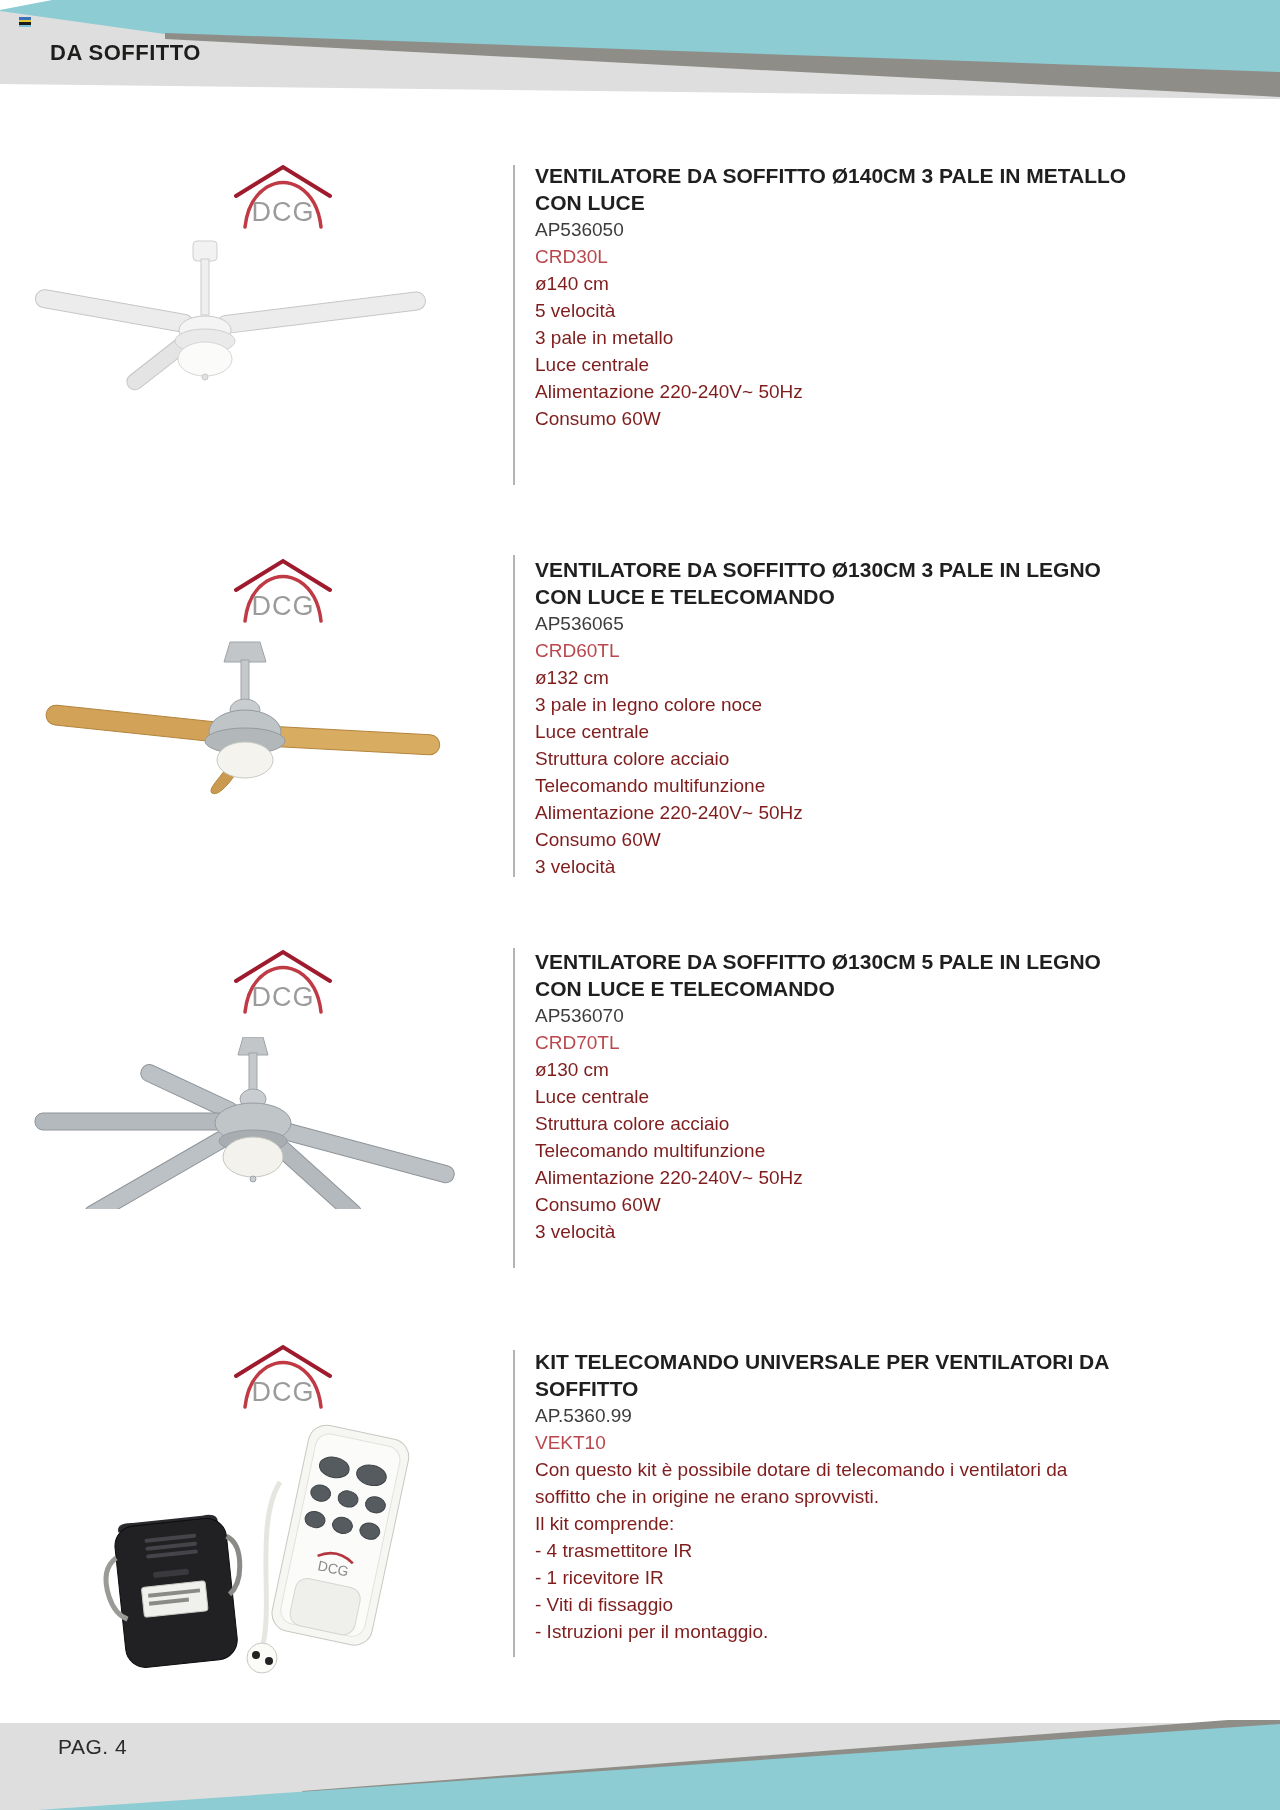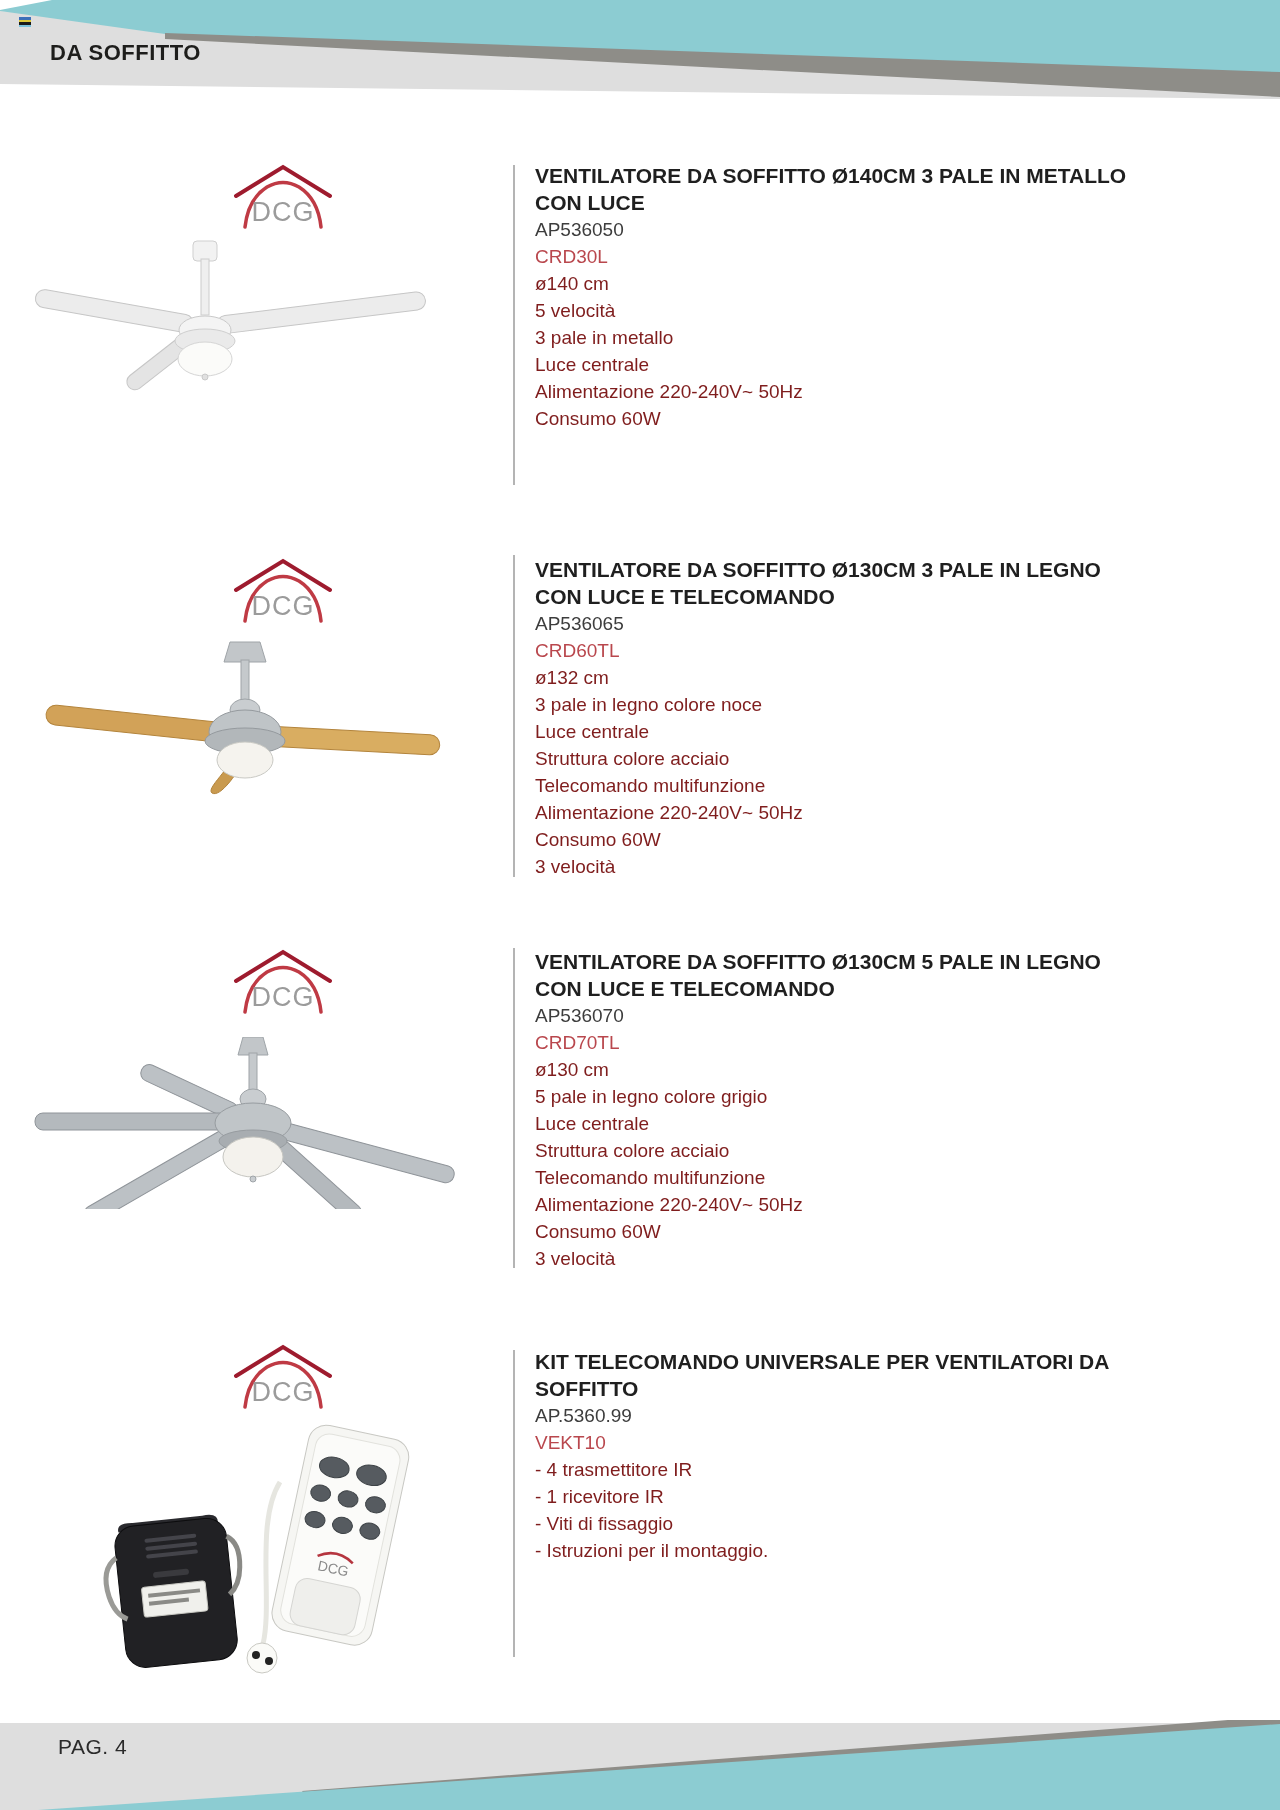--- a/index.html
+++ b/index.html
@@ -179,21 +179,20 @@
   <div class="vrule"></div>
   <div class="ptext">
     <div>
         <div class="pline title-line">VENTILATORE DA SOFFITTO Ø130CM 5 PALE IN LEGNO</div>
         <div class="pline title-line">CON LUCE E TELECOMANDO</div>
       </div>
     <div class="sku">AP536070</div>
     <div class="model">CRD70TL</div>
     <div>
         <div class="pline">ø130 cm</div>
-        <div class="pline">5 pale in legno colore grigio</div>
         <div class="pline">Luce centrale</div>
         <div class="pline">Struttura colore acciaio</div>
         <div class="pline">Telecomando multifunzione</div>
         <div class="pline">Alimentazione 220-240V~ 50Hz</div>
         <div class="pline">Consumo 60W</div>
         <div class="pline">3 velocità</div>
       </div>
   </div>
 </section>
 
@@ -240,20 +239,25 @@
   </svg>
   <div class="vrule"></div>
   <div class="ptext">
     <div>
         <div class="pline title-line">KIT TELECOMANDO UNIVERSALE PER VENTILATORI DA</div>
         <div class="pline title-line">SOFFITTO</div>
       </div>
     <div class="sku">AP.5360.99</div>
     <div class="model">VEKT10</div>
     <div>
+        <div class="pline">Con questo kit è possibile dotare di telecomando i ventilatori da</div>
+        <div class="pline">soffitto che in origine ne erano sprovvisti.</div>
+        <div class="pline">Il kit comprende:</div>
+      </div>
+    <div>
         <div class="pline">- 4 trasmettitore IR</div>
         <div class="pline">- 1 ricevitore IR</div>
         <div class="pline">- Viti di fissaggio</div>
         <div class="pline">- Istruzioni per il montaggio.</div>
       </div>
   </div>
 </section>
 
 <svg id="footer-svg" class="band-svg" width="1280" height="90" viewBox="0 0 1280 90">
   <rect x="0" y="3" width="1280" height="87" fill="#dedede"></rect>

